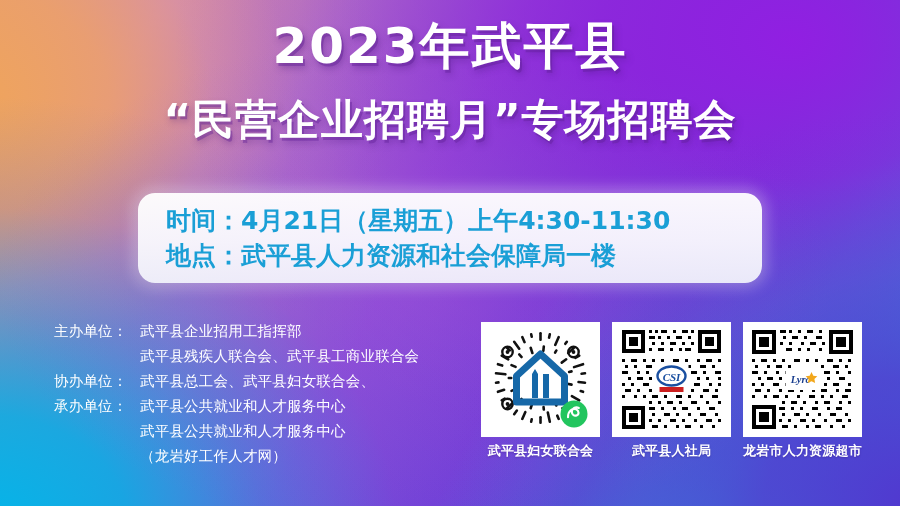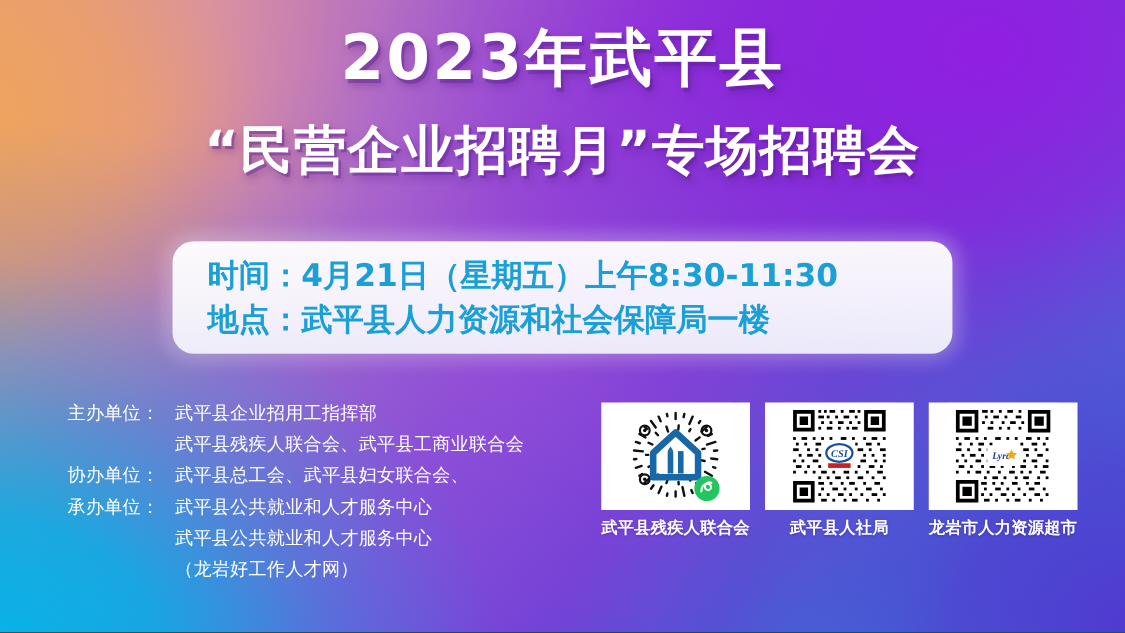--- a/index.html
+++ b/index.html
@@ -6,21 +6,21 @@
     margin: 0;
     padding: 0;
     background: #222;
   }
   #poster {
     position: relative;
     width: 900px;
     height: 506px;
     overflow: hidden;
     font-family: "DejaVu Sans", "Liberation Sans", sans-serif;
-    background: #0f766e;
+    background: #6d28d9;
   }
   
   .bg-layer {
     position: absolute;
     inset: 0;
     pointer-events: none;
   }
   #bg-base {
     background: linear-gradient(118deg,
         #e8a15e 0%,
@@ -159,21 +159,21 @@
     z-index: 5;
   }
   .qr-item {
     width: 119px;
     display: flex;
     flex-direction: column;
     align-items: center;
   }
   .qr-box {
     width: 119px;
-    height: 86px;
+    height: 115px;
     background: #ffffff;
     position: relative;
     overflow: hidden;
   }
   .qr-caption {
     margin-top: 5px;
     color: #ffffff;
     font-size: 13px;
     font-weight: 700;
     letter-spacing: 0.2px;
@@ -193,21 +193,21 @@
   <div class="bg-layer" id="bg-cyan"></div>
   <div class="bg-layer" id="bg-indigo"></div>
   <div class="bg-layer" id="bg-mid"></div>
 
   <div class="title-wrap">
     <div class="title-line" id="title-line-1">2023年武平县</div>
     <div class="title-line" id="title-line-2">“民营企业招聘月”专场招聘会</div>
   </div>
 
   <div id="info-panel">
-    <div class="info-line">时间：4月21日（星期五）上午8:30-11:30</div>
+    <div class="info-line">时间：4月21日（星期五）上午4:30-11:30</div>
     <div class="info-line">地点：武平县人力资源和社会保障局一楼</div>
   </div>
 
   <div id="organizers">
     <div class="org-row">
       <span class="org-label">主办单位：</span>
       <span class="org-value">武平县企业招用工指挥部</span>
     </div>
     <div class="org-row">
       <span class="org-label blank">协办单位：</span>
@@ -308,21 +308,21 @@
             <rect x="2.5" y="-6" width="6" height="24" fill="#1668a8"></rect>
             <path d="M-8.5,-6 L-5.5,-11 L-2.5,-6 Z" fill="#1668a8"></path>
           </g>
 
           <g transform="translate(93,92)">
             <circle cx="0" cy="0" r="13.5" fill="#22c55e"></circle>
             <path d="M-6,3.2 C-6,-3.4 -1.4,-6.2 2.2,-4.6 C5,-3.3 5.4,0.3 2.6,1.4 C0.2,2.3 -2.2,0.6 -2.2,-2.2 C-2.2,-5.6 1.6,-7.6 4.8,-6" fill="none" stroke="#ffffff" stroke-width="2.1" stroke-linecap="round"></path>
           </g>
         </svg>
       </div>
-      <div class="qr-caption">武平县残疾人联合会</div>
+      <div class="qr-caption">武平县妇女联合会</div>
     </div>
 
     <div class="qr-item">
       <div class="qr-box">
         <svg class="qr-svg" viewBox="0 0 119 115">
           <rect x="0" y="0" width="119" height="115" fill="#ffffff"></rect>
           <g fill="#000000">
 
             <path d="M10,8 h23 v23 h-23 z M14,12 v15 h15 v-15 z M17,15 h9 v9 h-9 z"></path>
             <path d="M86,8 h23 v23 h-23 z M90,12 v15 h15 v-15 z M93,15 h9 v9 h-9 z"></path>

